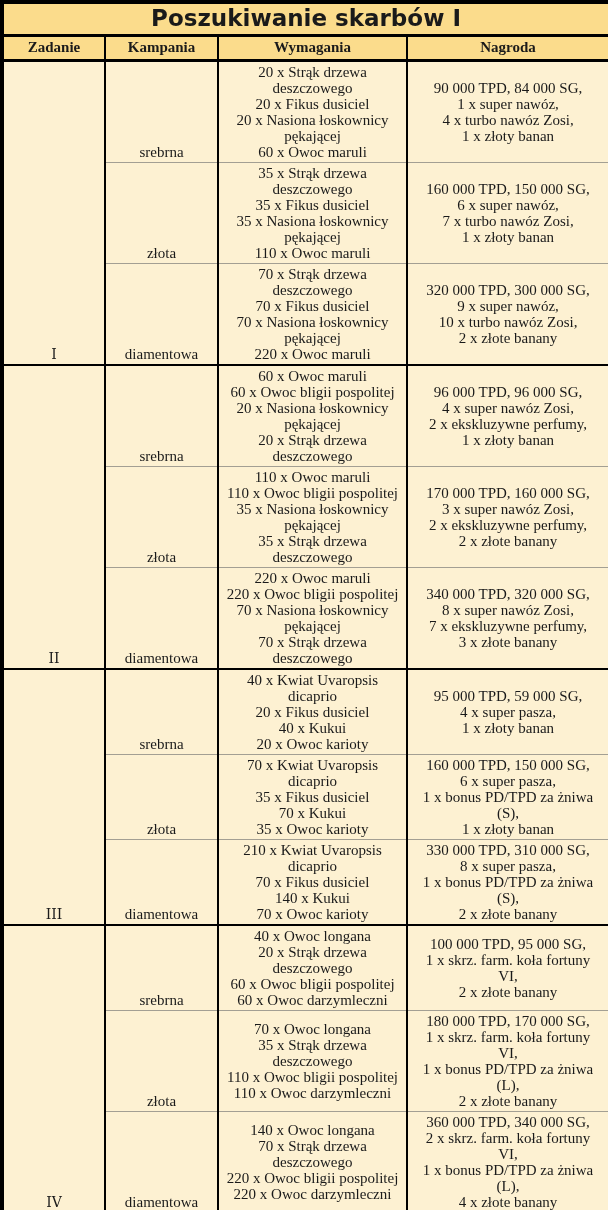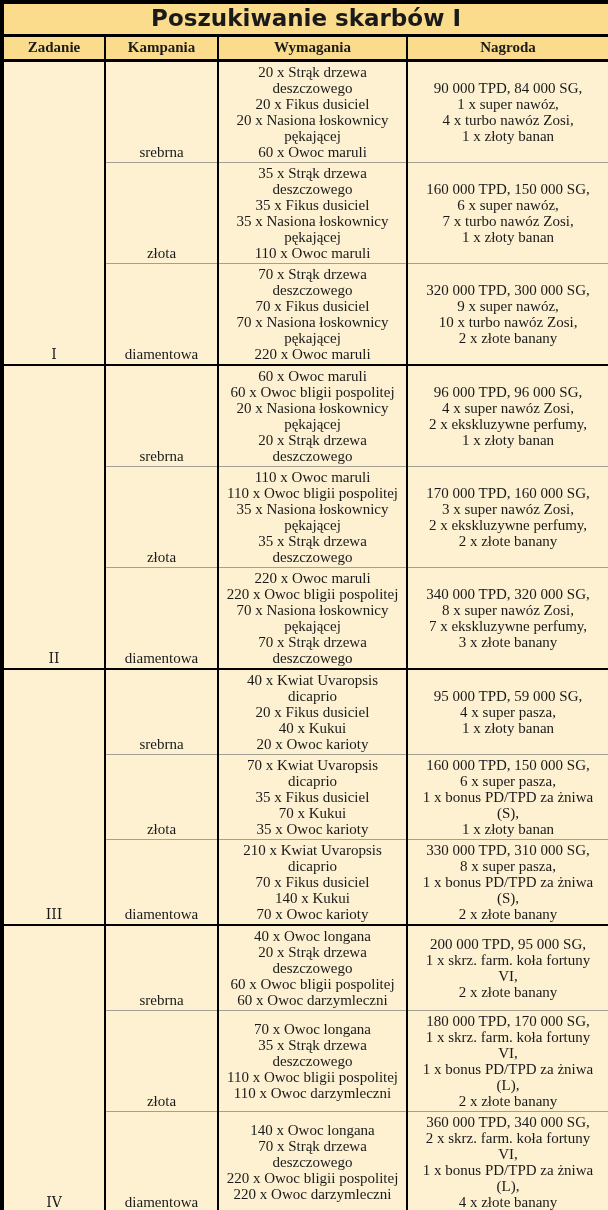--- a/index.html
+++ b/index.html
@@ -242,21 +242,21 @@
         <td class="task-cell" rowspan="3">IV</td>
         <td class="campaign-cell">srebrna</td>
         <td class="req-cell">
           <div class="line">40 x Owoc longana</div>
           <div class="line">20 x Strąk drzewa</div>
           <div class="line">deszczowego</div>
           <div class="line">60 x Owoc bligii pospolitej</div>
           <div class="line">60 x Owoc darzymleczni</div>
         </td>
         <td class="reward-cell">
-          <div class="line">200 000 TPD, 95 000 SG,</div>
+          <div class="line">100 000 TPD, 95 000 SG,</div>
           <div class="line">1 x skrz. farm. koła fortuny</div>
           <div class="line">VI,</div>
           <div class="line">2 x złote banany</div>
         </td>
       </tr>
       <tr>
         <td class="campaign-cell">złota</td>
         <td class="req-cell">
           <div class="line">70 x Owoc longana</div>
           <div class="line">35 x Strąk drzewa</div>

